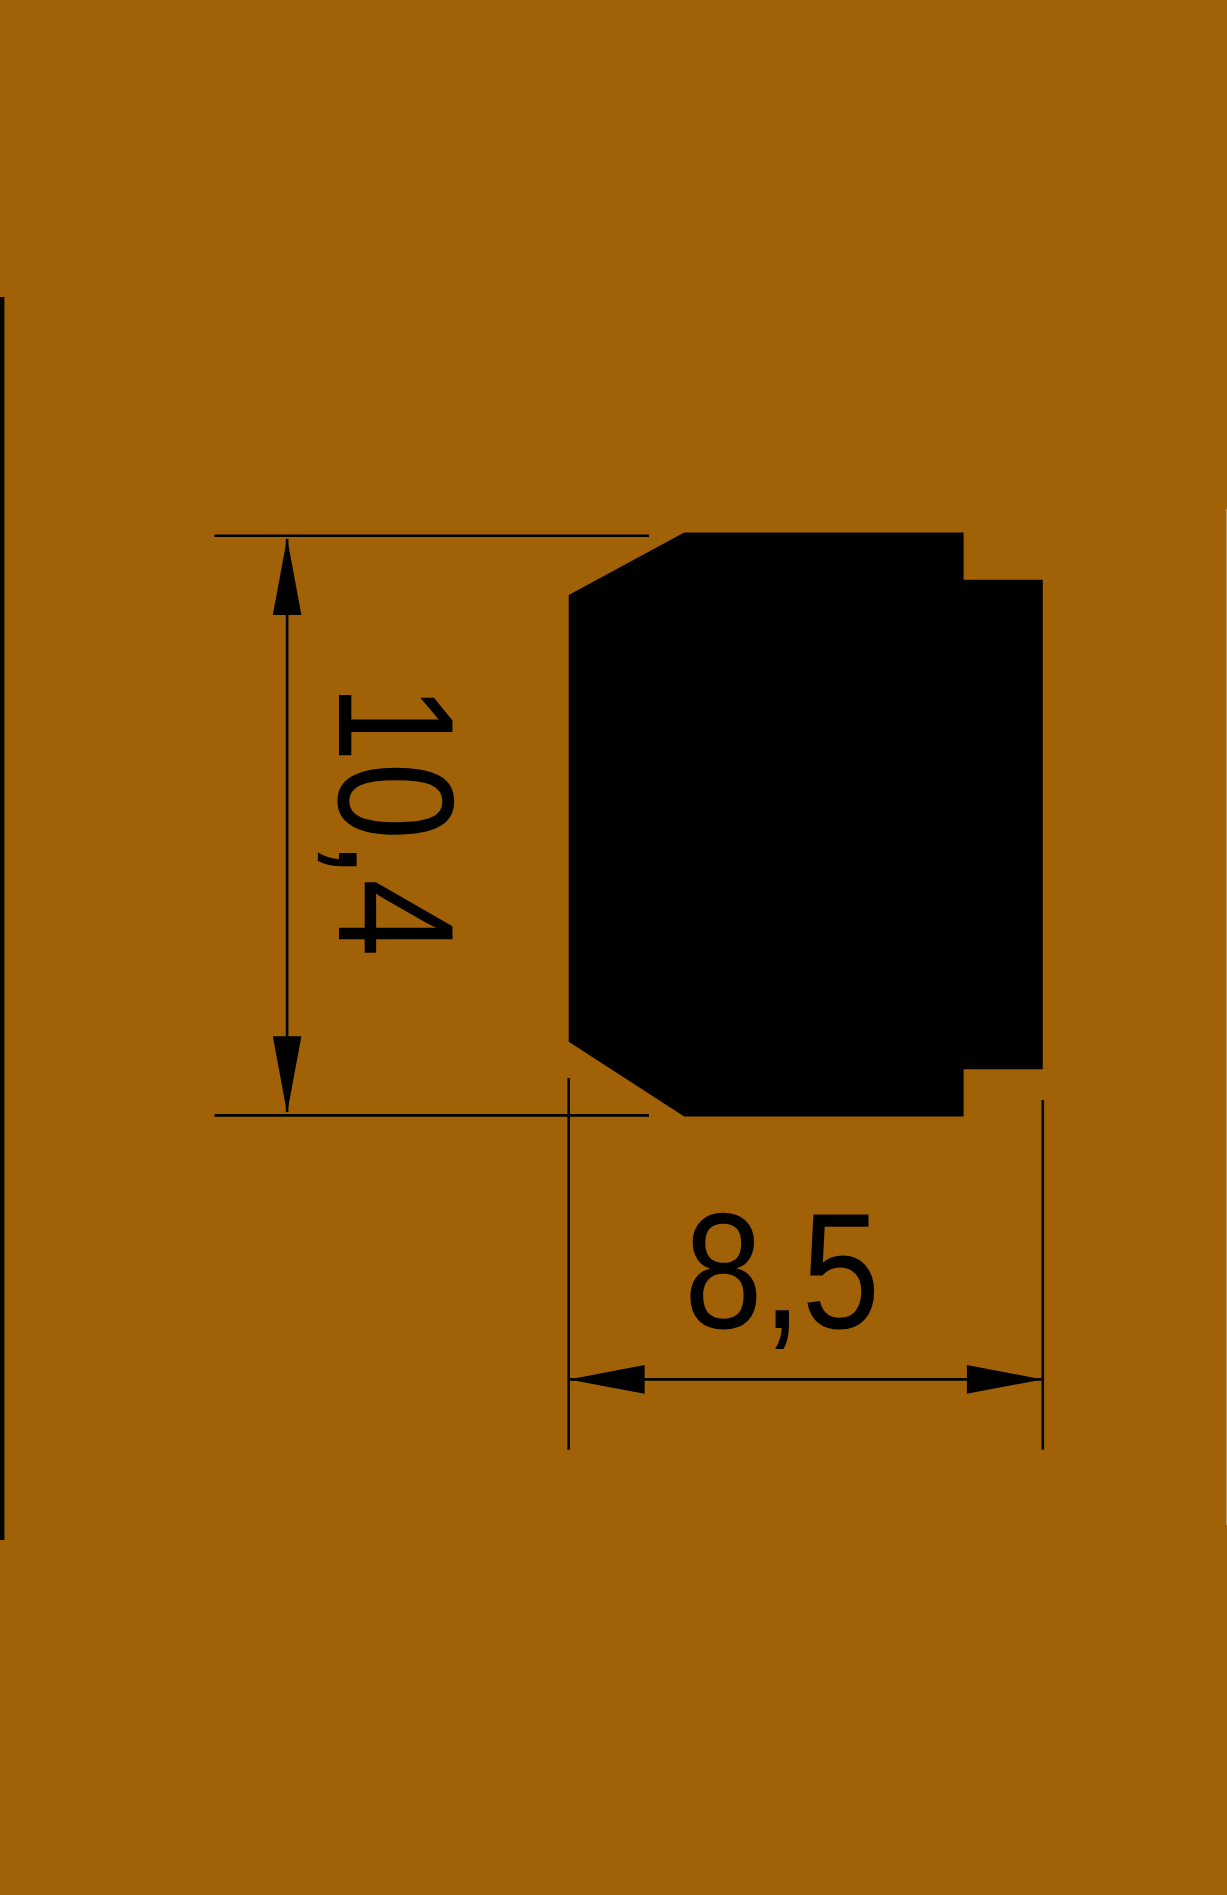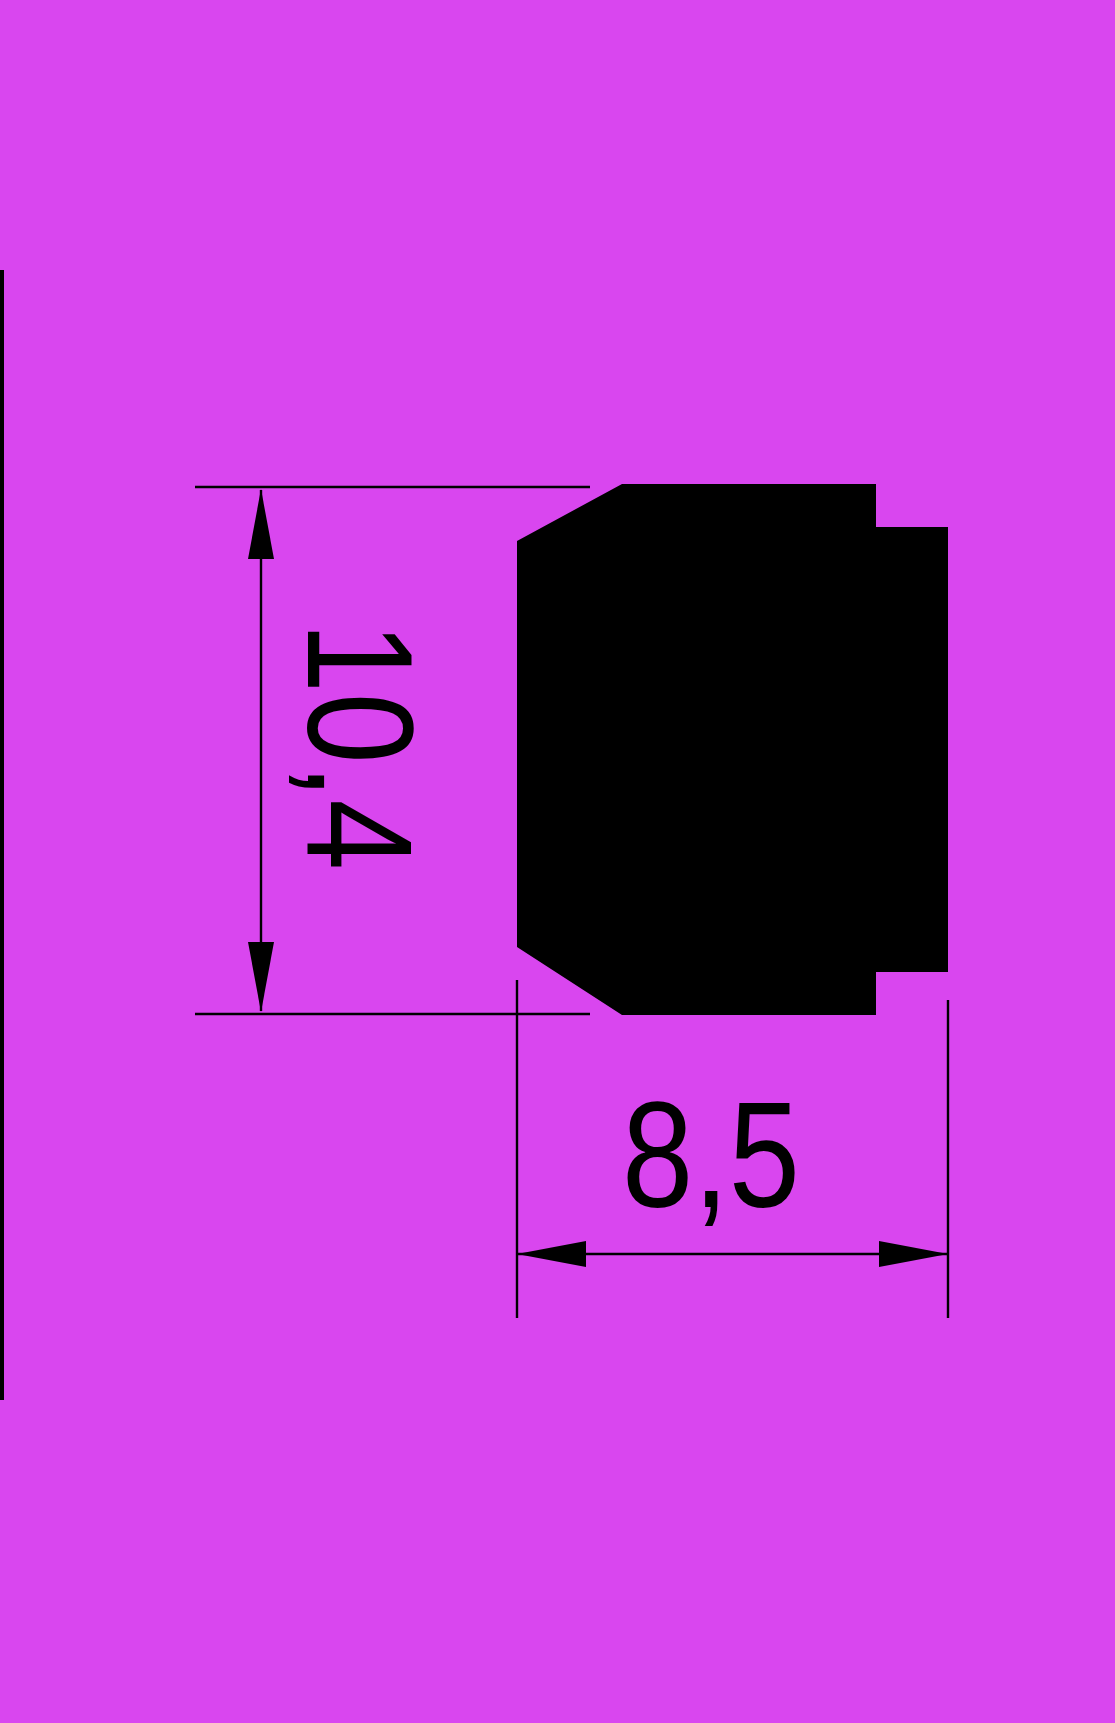--- a/index.html
+++ b/index.html
@@ -1,21 +1,21 @@
 <!DOCTYPE html>
 <html><head>
 <meta charset="utf-8">
 <style>
   html, body { margin: 0; padding: 0; }
   body { background: #ffffff; }
   .canvas {
     position: relative;
     width: 1115px;
     height: 1723px;
-    background: #d946ef;
+    background: #a16207;
     overflow: hidden;
   }
   svg.drawing {
     position: absolute;
     left: 0; top: 0;
     width: 1115px;
     height: 1723px;
     display: block;
   }
   svg.drawing text {

